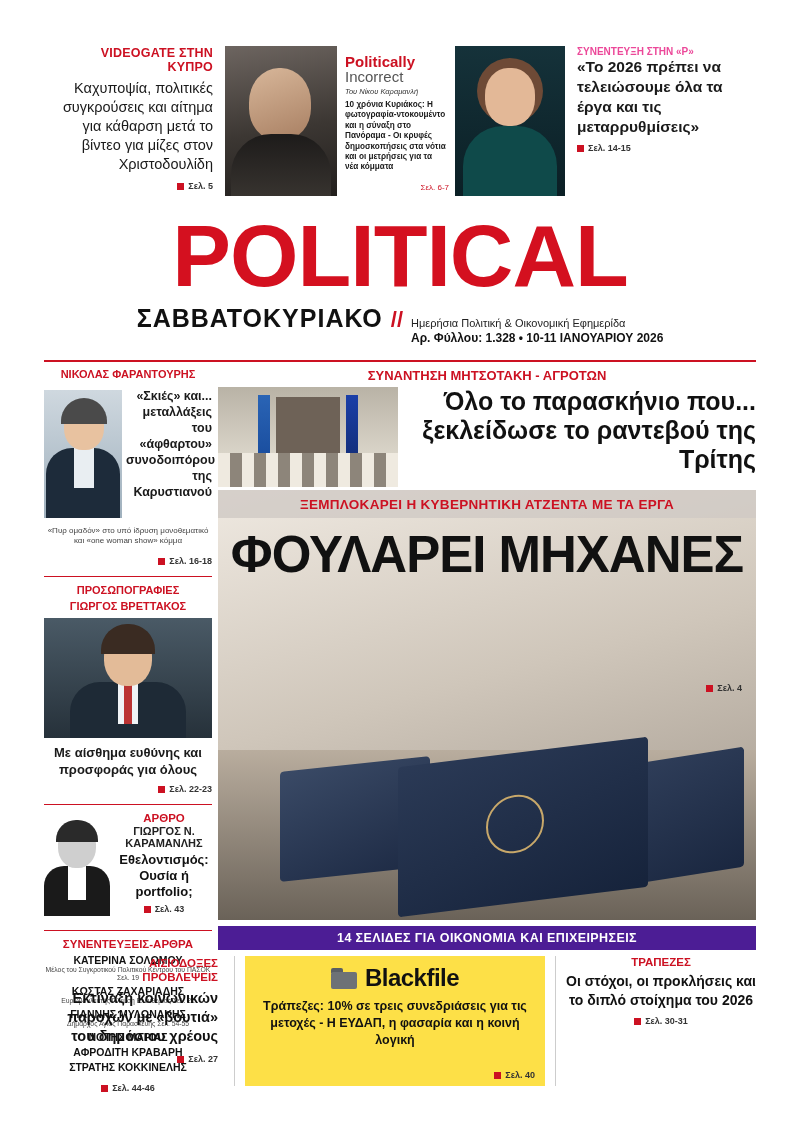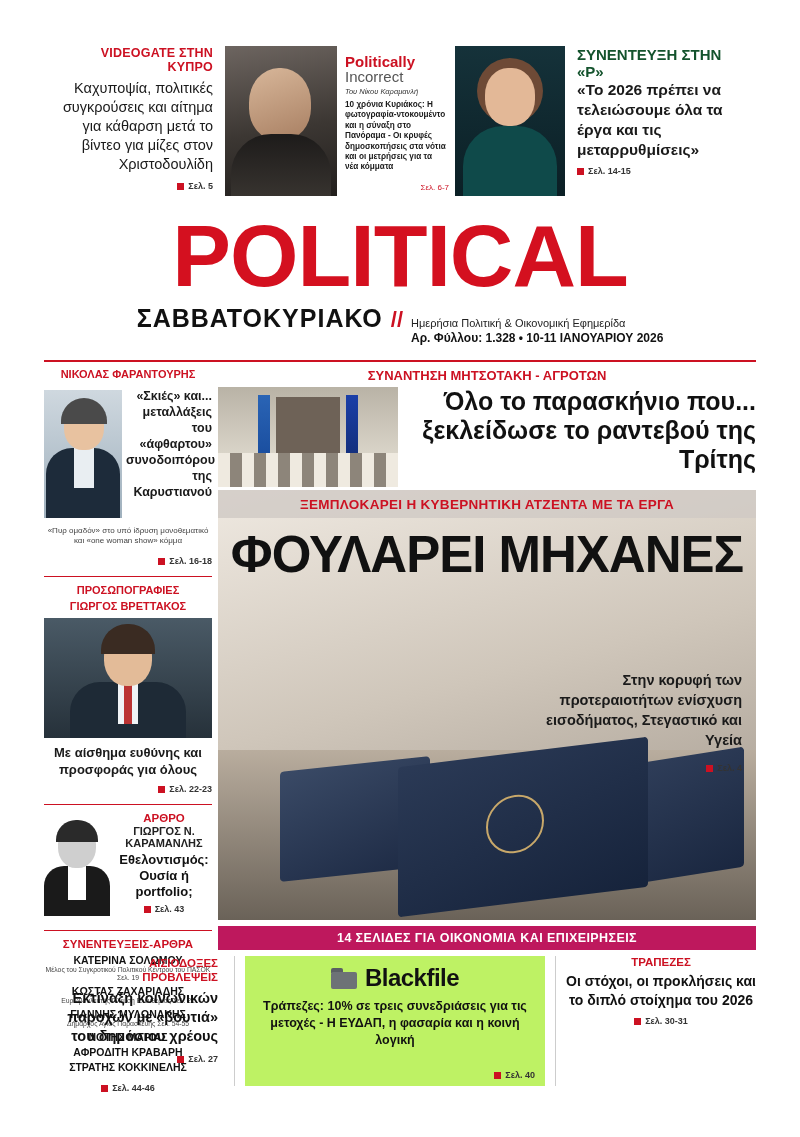--- a/index.html
+++ b/index.html
@@ -75,21 +75,21 @@
     background:#0e2b33;
   }
   .top-face .bg { position:absolute; inset:0; background:linear-gradient(180deg,#15323a,#0b1f25); }
   .top-face .hair { position:absolute; left:22px; top:12px; width:66px; height:66px; border-radius:50%; background:#6e4a36; }
   .top-face .skin { position:absolute; left:30px; top:22px; width:50px; height:58px; border-radius:46%; background:#e3b897; }
   .top-face .body { position:absolute; left:8px; top:80px; width:94px; height:70px; border-radius:40px 40px 0 0; background:#0f4a4a; }
 
   .top-right {
     flex:1; padding:0 50px 0 12px; text-align:left;
   }
-  .top-right .kicker { color:#14532d; font-weight:bold; font-size:15px; }
+  .top-right .kicker { color:#ec4899; font-weight:bold; font-size:10px; }
   .top-right .name {
     font-size:15px; font-weight:bold; color:#333; margin:2px 0 4px;
   }
   .top-right .name small { font-size:10.5px; font-weight:normal; color:#444; }
   .top-right .body {
     font-size:15.5px; line-height:20px; color:#1a1a1a; font-weight:600;
   }
   .top-right .pageref { margin-top:6px; display:block; }
 
   
@@ -237,34 +237,34 @@
   }
   .feat-note {
     position:absolute; right:14px; top:180px; width:220px; text-align:right;
     font-size:14.5px; line-height:20px; font-weight:600; color:#1a1a1a;
   }
   .feat-note .pageref { display:block; margin-top:8px; }
 
   
   .greenband {
     position:absolute; left:218px; top:926px; width:538px; height:24px;
-    background:#be185d; color:#fff; text-align:center;
+    background:#4c1d95; color:#fff; text-align:center;
     font-size:12.5px; font-weight:bold; letter-spacing:.4px;
     display:flex; align-items:center; justify-content:center;
   }
 
   
   .bottom { position:absolute; left:44px; top:956px; width:712px; height:130px; display:flex; gap:10px; }
   .bb { position:relative; }
   .bb1 { width:180px; text-align:right; padding-right:6px; }
   .bb1 .hd { color:#cc1122; font-weight:bold; font-size:11.5px; line-height:14px; }
   .bb1 .body { font-size:14.5px; line-height:19px; font-weight:600; margin-top:5px; }
   .bb1 .pageref { display:block; margin-top:8px; }
 
-  .bb2 { width:300px; background:#bef264; padding:8px 10px; text-align:center; }
+  .bb2 { width:300px; background:#fde047; padding:8px 10px; text-align:center; }
   .bb2 .row { display:flex; align-items:center; justify-content:center; gap:8px; }
   .folder-icon { width:26px; height:21px; position:relative; display:inline-block; }
   .folder-icon .tab { position:absolute; left:0; top:0; width:12px; height:5px; background:#5a5f63; border-radius:2px 2px 0 0; }
   .folder-icon .bodyf { position:absolute; left:0; top:4px; width:26px; height:17px; background:#6d7276; border-radius:2px; }
   .bb2 .brand { font-size:24px; font-weight:bold; color:#111; letter-spacing:-.5px; }
   .bb2 .body { font-size:12.5px; line-height:17px; font-weight:600; margin-top:6px; }
   .bb2 .pageref { position:absolute; right:10px; bottom:6px; }
 
   .bb3 { flex:1; text-align:center; }
   .bb3 .hd { color:#cc1122; font-weight:bold; font-size:11.5px; }
@@ -433,21 +433,20 @@
       <div class="desk"></div>
       <div class="folder3"></div>
       <div class="folder2"></div>
       <div class="folder"></div>
     </div>
     <div class="feat-band">
       <div class="feat-kicker">ΞΕΜΠΛΟΚΑΡΕΙ Η ΚΥΒΕΡΝΗΤΙΚΗ ΑΤΖΕΝΤΑ ΜΕ ΤΑ ΕΡΓΑ</div>
     </div>
     <div class="feat-title">ΦΟΥΛΑΡΕΙ ΜΗΧΑΝΕΣ</div>
     <div class="feat-note">
-      <span>Στην κορυφή των προτεραιοτήτων ενίσχυση εισοδήματος, Στεγαστικό και Υγεία</span>
       <span class="pageref"><span class="sq"></span><span>Σελ. 4</span></span>
     </div>
   </div>
 
   <div class="greenband">
     <span>14 ΣΕΛΙΔΕΣ ΓΙΑ ΟΙΚΟΝΟΜΙΑ ΚΑΙ ΕΠΙΧΕΙΡΗΣΕΙΣ</span>
   </div>
 
   <div class="bottom">
 

